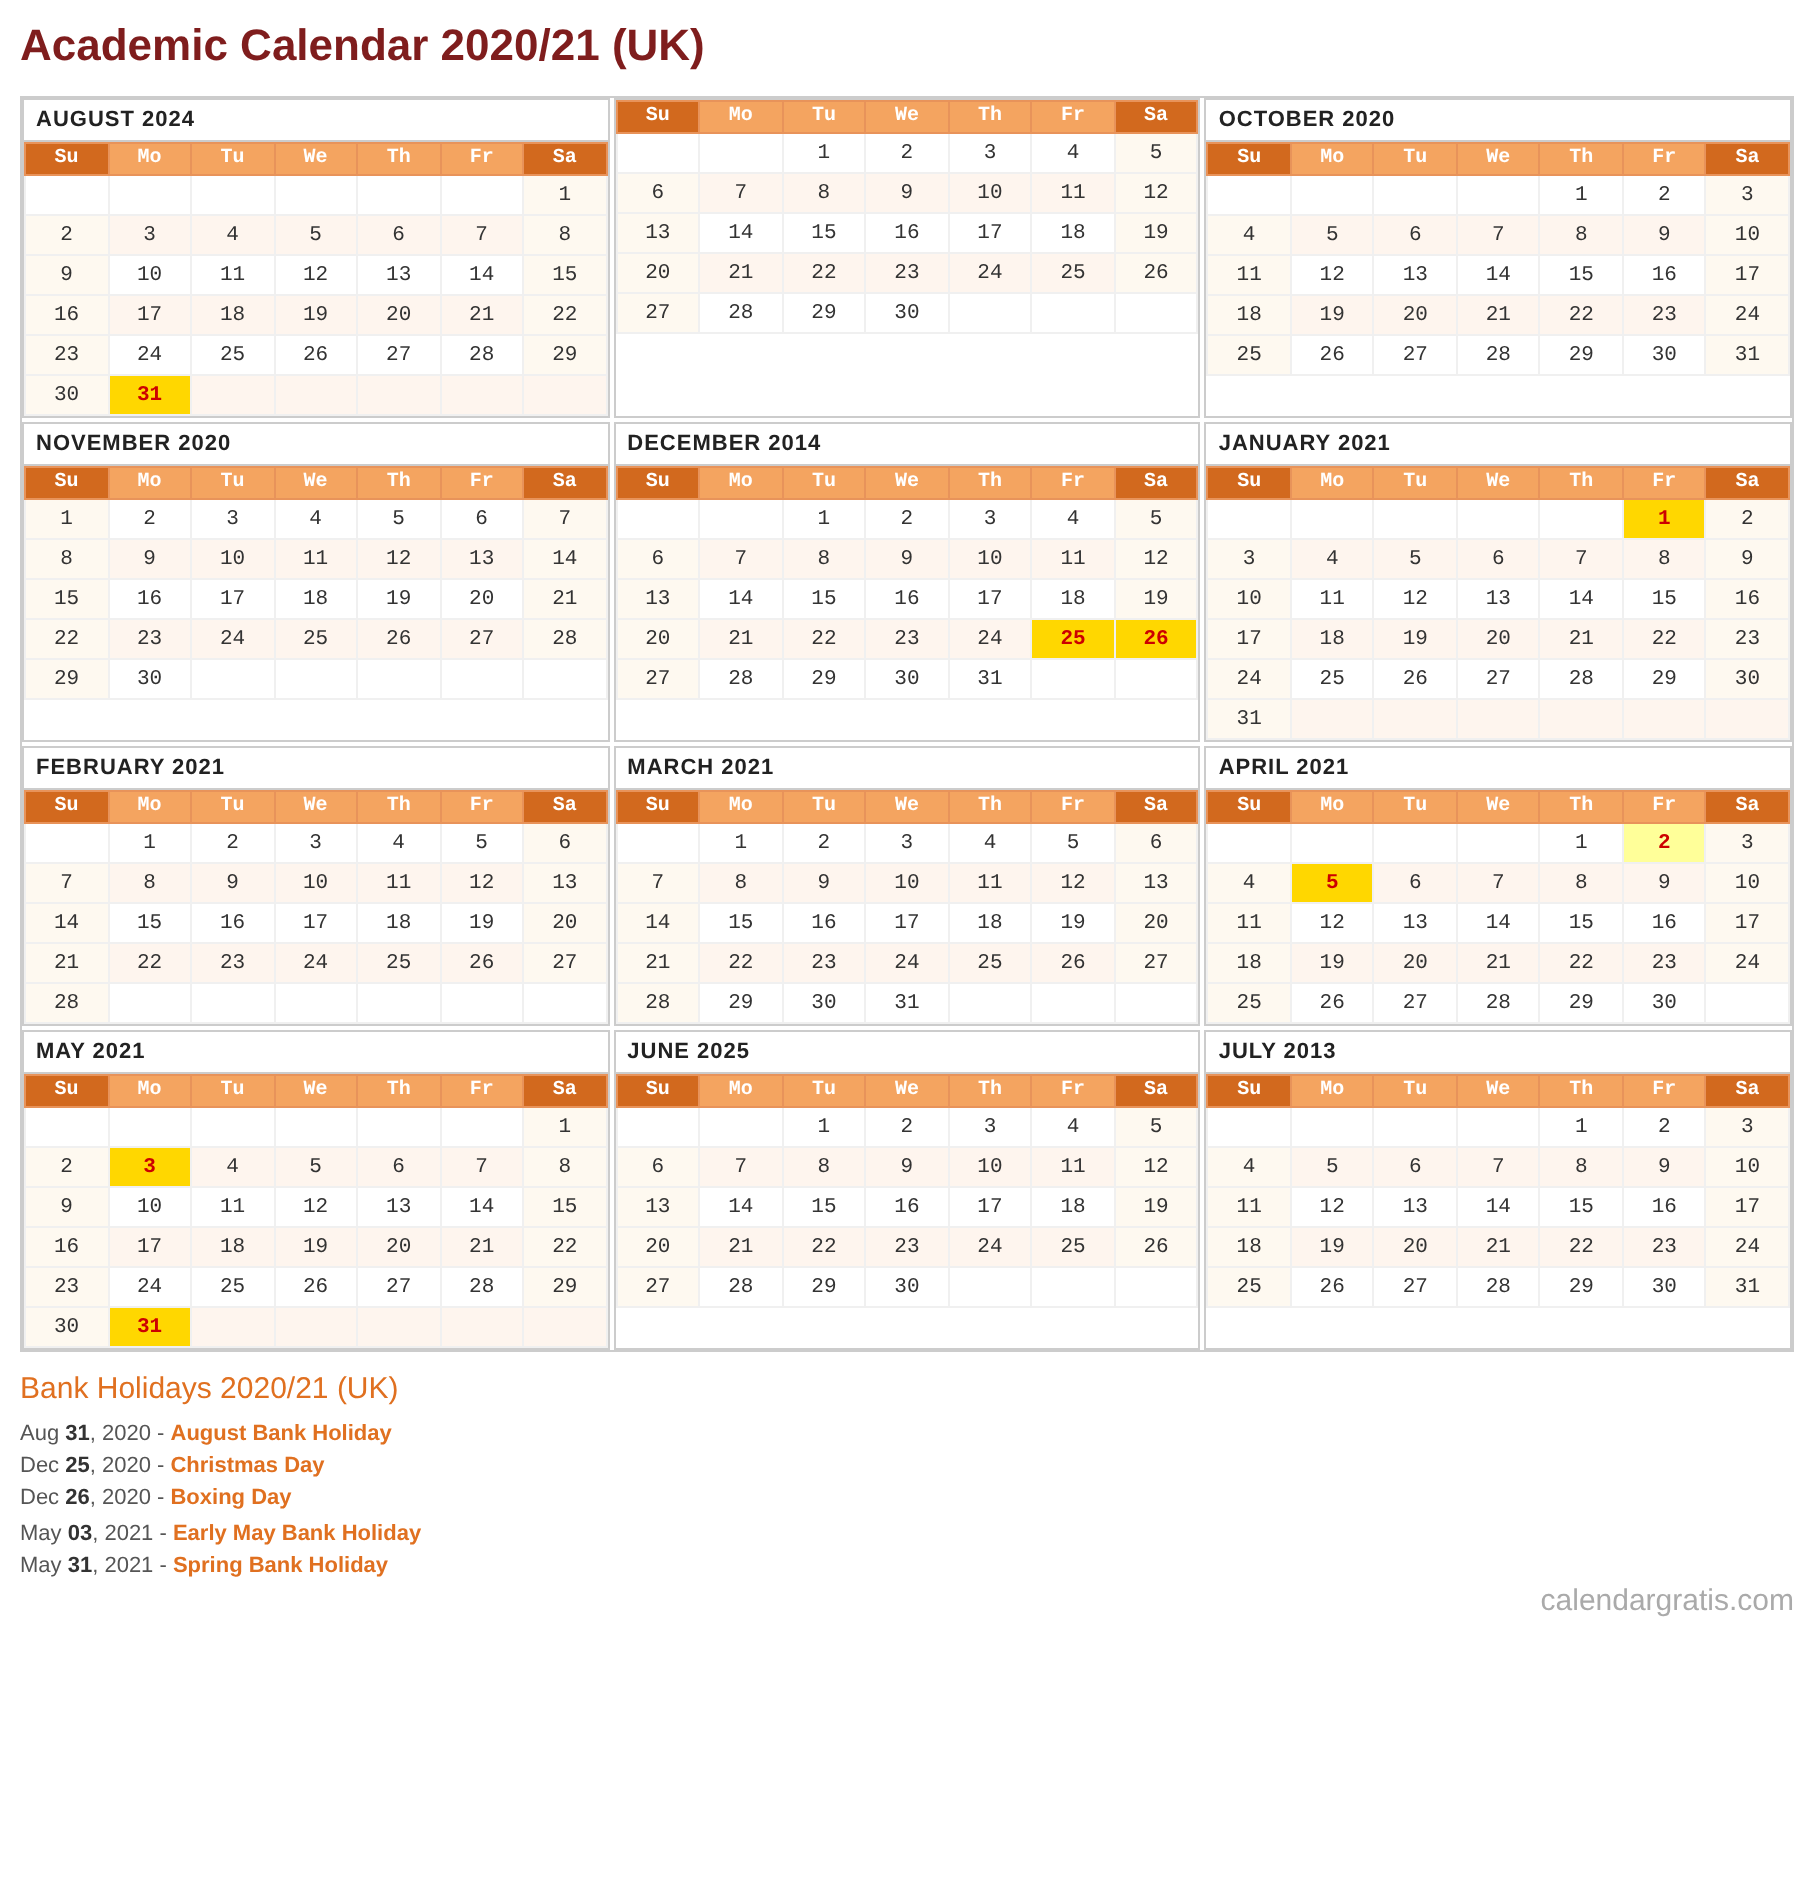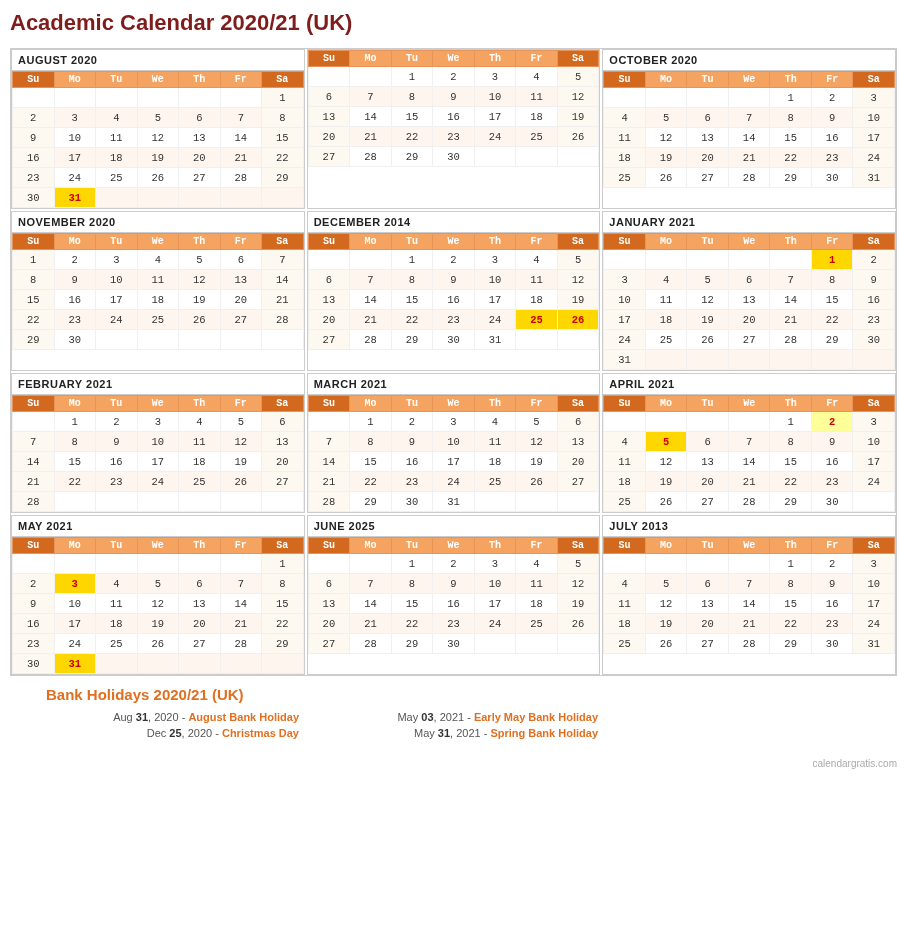--- a/index.html
+++ b/index.html
@@ -110,63 +110,61 @@
     }
     .month-table tr:nth-child(even) td:not(.weekend-col):not(.bank-holiday):not(.good-friday):not(.easter-monday):not(.early-may):not(.spring-bank):not(.christmas):not(.boxing):not(.aug-bank):not(.jan-holiday) {
       background: #fef5ee;
     }
     .holidays-section {
       margin-top: 10px;
       font-size: 11px;
     }
     .holidays-title {
       font-size: 15px;
-      font-weight: bold;
+      font-weight: normal;
       color: #e07020;
       margin-bottom: 6px;
-      margin-left: 36px;
     }
     .holidays-grid {
       display: grid;
-      grid-template-columns: 1fr 1fr 1fr;
+      grid-template-columns: 1fr;
       gap: 2px 10px;
-      text-align: right;
     }
     .holiday-item {
       padding: 2px 0;
       font-size: 11px;
       color: #333;
     }
     .holiday-item .hdate {
       color: #555;
       font-weight: normal;
     }
     .holiday-item .hdate strong {
       color: #333;
       font-weight: bold;
     }
     .holiday-item .hname {
       color: #e07020;
       font-weight: bold;
     }
     .calendargratis {
       text-align: right;
-      font-size: 10px;
+      font-size: 15px;
       color: #aaa;
-      margin-top: 17px;
+      margin-top: 1px;
     }
   </style>
 </head>
 <body>
 
 <h1>Academic Calendar 2020/21 (UK)</h1>
 
 <div class="calendar-grid" id="calendar-container">
 <div class="month-block">
-      <div class="month-title">AUGUST 2020</div>
+      <div class="month-title">AUGUST 2024</div>
       <table class="month-table">
         <thead>
           <tr>
             <th class="su">Su</th>
             <th>Mo</th>
             <th>Tu</th>
             <th>We</th>
             <th>Th</th>
             <th>Fr</th>
             <th class="sa">Sa</th>
@@ -941,20 +939,21 @@
       </table>
     </div>
   </div>
 
 <div class="holidays-section">
   <div class="holidays-title">Bank Holidays 2020/21 (UK)</div>
   <div class="holidays-grid" id="holidays-container">
       <div>
         <div class="holiday-item"><span class="hdate">Aug <strong>31</strong>, 2020 - </span><span class="hname">August Bank Holiday</span></div>
         <div class="holiday-item"><span class="hdate">Dec <strong>25</strong>, 2020 - </span><span class="hname">Christmas Day</span></div>
+        <div class="holiday-item"><span class="hdate">Dec <strong>26</strong>, 2020 - </span><span class="hname">Boxing Day</span></div>
       </div>
       <div>
         <div class="holiday-item"><span class="hdate">May <strong>03</strong>, 2021 - </span><span class="hname">Early May Bank Holiday</span></div>
         <div class="holiday-item"><span class="hdate">May <strong>31</strong>, 2021 - </span><span class="hname">Spring Bank Holiday</span></div>
       </div>
     </div>
   <div class="calendargratis">calendargratis.com</div>
 </div>
 
 </body></html>

